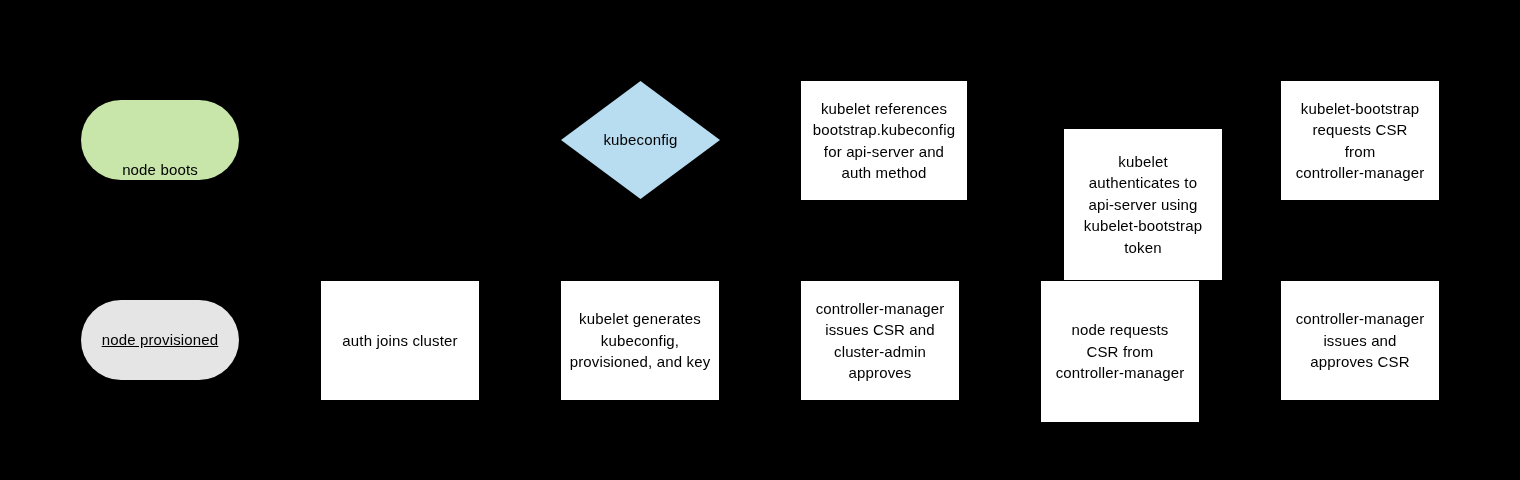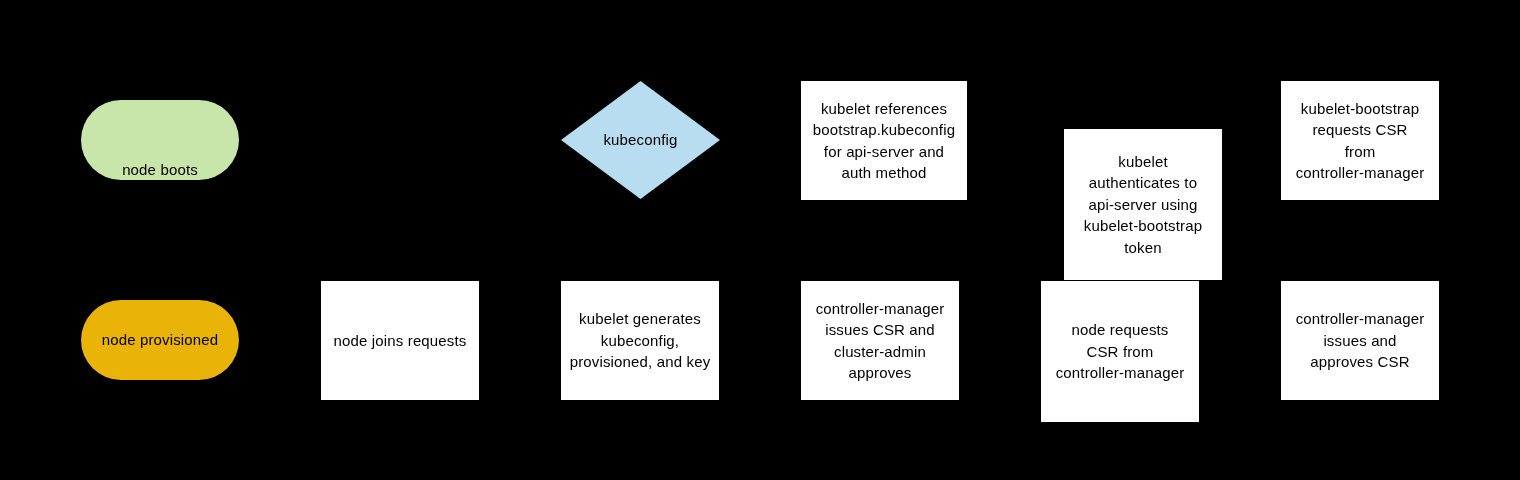--- a/index.html
+++ b/index.html
@@ -87,25 +87,25 @@
 token</span>
       </div>
       <div class="node shape-rect" style="left: 1281px; top: 81px; width: 158px; height: 119px; background: rgb(255, 255, 255);">
         <span class="label">kubelet-bootstrap
 requests CSR
 from
 controller-manager</span>
       </div>
     </div>
     <div style="position: absolute; left: 0px; top: 0px; width: 100%; height: 100%;">
-      <div class="node shape-pill" style="left: 81px; top: 300px; width: 158px; height: 80px; background: #eab308;">
+      <div class="node shape-pill" style="left: 81px; top: 300px; width: 158px; height: 80px; background: #e5e5e5; text-decoration: underline;">
         <span class="label">node provisioned</span>
       </div>
       <div class="node shape-rect" style="left: 321px; top: 281px; width: 158px; height: 119px; background: rgb(255, 255, 255);">
-        <span class="label">node joins requests</span>
+        <span class="label">auth joins cluster</span>
       </div>
       <div class="node shape-rect" style="left: 561px; top: 281px; width: 158px; height: 119px; background: rgb(255, 255, 255);">
         <span class="label">kubelet generates
 kubeconfig,
 provisioned, and key</span>
       </div>
       <div class="node shape-rect" style="left: 801px; top: 281px; width: 158px; height: 119px; background: rgb(255, 255, 255);">
         <span class="label">controller-manager
 issues CSR and
 cluster-admin

